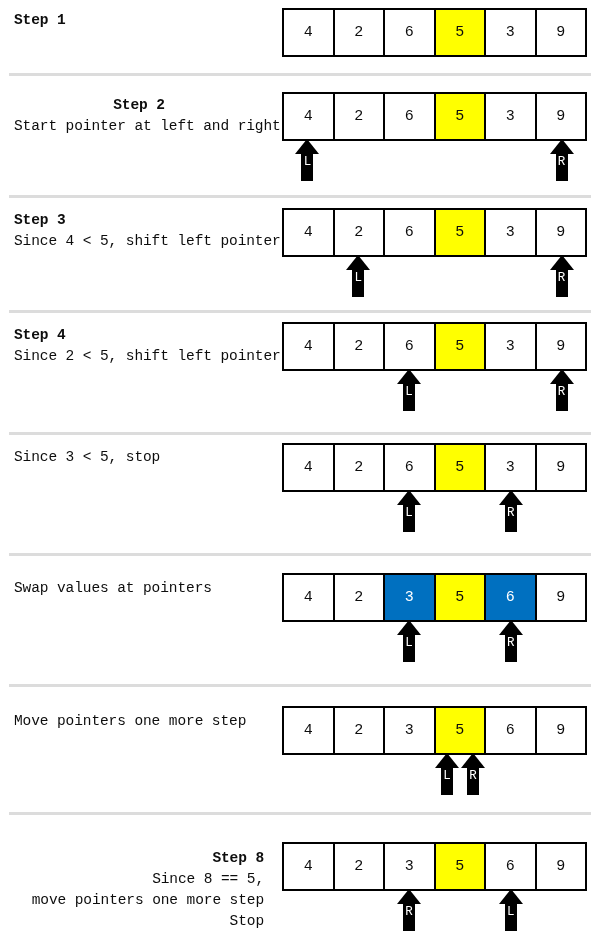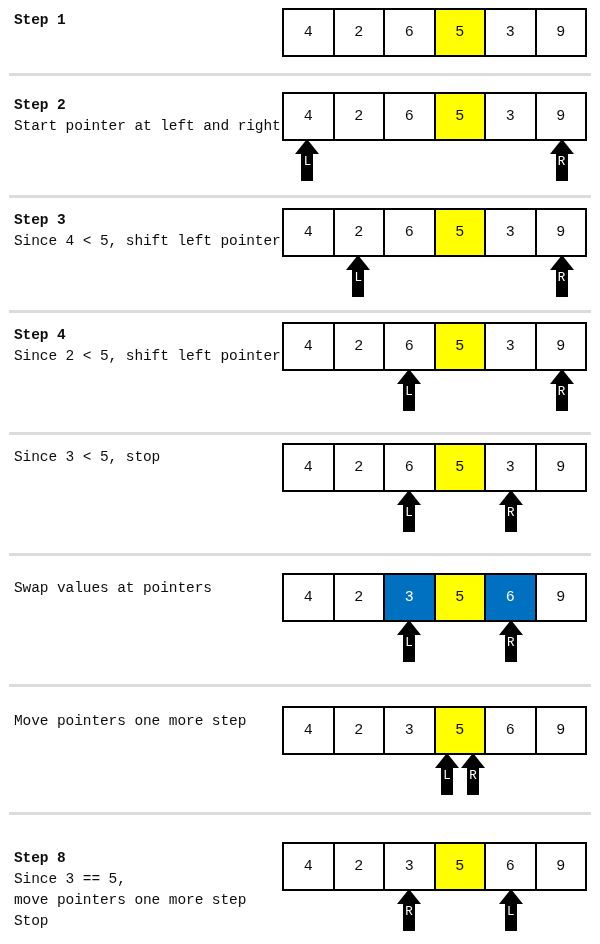--- a/index.html
+++ b/index.html
@@ -126,21 +126,21 @@
           <div class="cell">2</div>
           <div class="cell">6</div>
           <div class="cell pivot">5</div>
           <div class="cell">3</div>
           <div class="cell">9</div>
         </div>
       </div>
       <div class="divider" style="top: 73px;"></div>
     </div>
     <div class="step-row" style="top: 0px;">
-      <div class="step-text" style="top: 95px;">
+      <div class="step-text" style="top: 95px; text-align: center;">
         <span class="step-title">Step 2</span>
         <span class="step-line">Start pointer at left and right</span>
       </div>
       <div class="array-wrap" style="top: 92px;">
         <div class="array">
           <div class="cell">4</div>
           <div class="cell">2</div>
           <div class="cell">6</div>
           <div class="cell pivot">5</div>
           <div class="cell">3</div>
@@ -285,23 +285,23 @@
         </div>
         <div class="arrow" style="left: 178.917px; top: 47px;">
           <div class="head"></div>
           <div class="shaft"></div>
           <div class="lbl">R</div>
         </div>
       </div>
       <div class="divider" style="top: 812px;"></div>
     </div>
     <div class="step-row" style="top: 0px;">
-      <div class="step-text" style="top: 848px;">
+      <div class="step-text" style="top: 848px; text-align: right;">
         <span class="step-title">Step 8</span>
-        <span class="step-line">Since 3 == 5,</span>
+        <span class="step-line">Since 8 == 5,</span>
         <span class="step-line">move pointers one more step</span>
         <span class="step-line">Stop</span>
       </div>
       <div class="array-wrap" style="top: 842px;">
         <div class="array">
           <div class="cell">4</div>
           <div class="cell">2</div>
           <div class="cell">3</div>
           <div class="cell pivot">5</div>
           <div class="cell">6</div>

